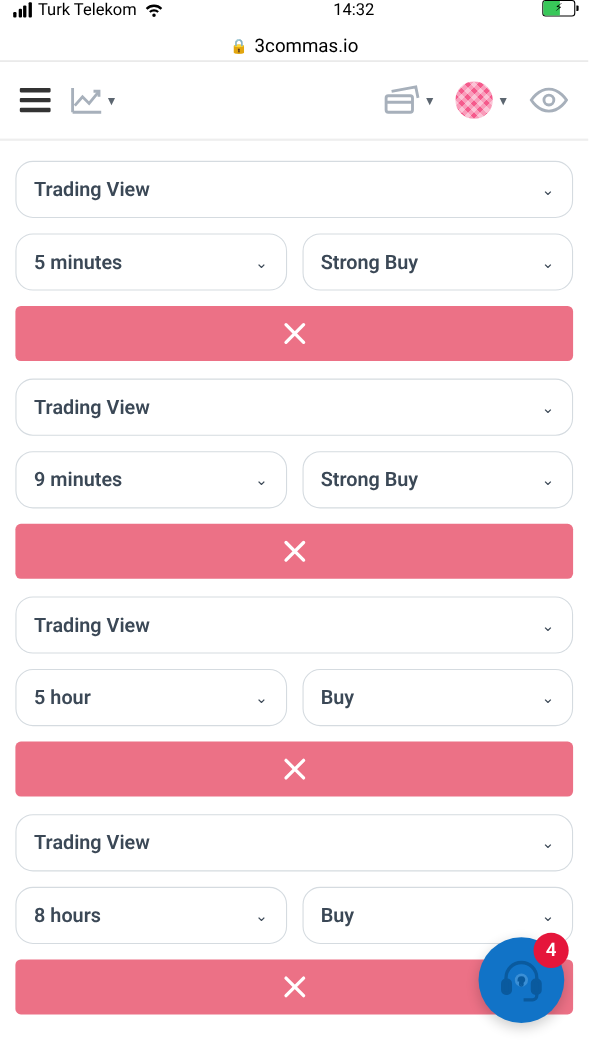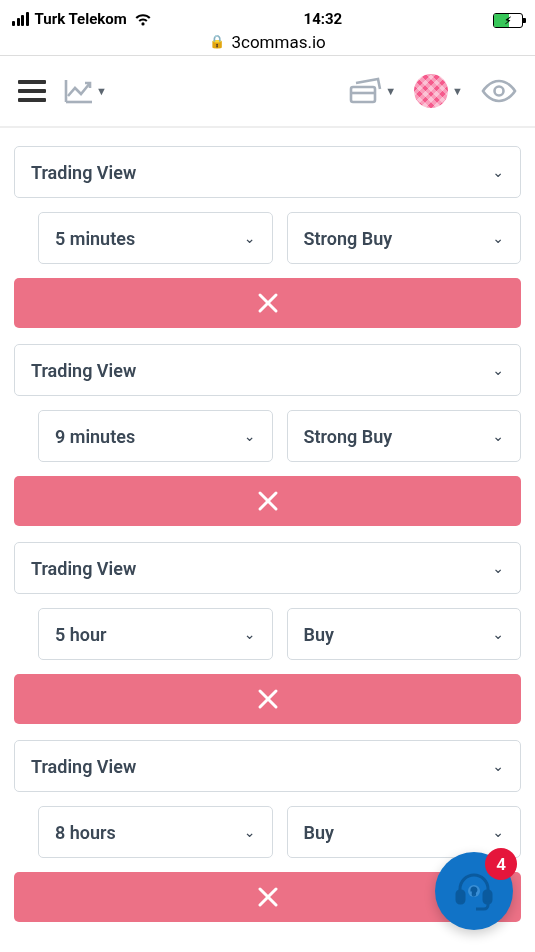--- a/index.html
+++ b/index.html
@@ -1,20 +1,20 @@
 <!DOCTYPE html>
 <html><head>
 <meta charset="utf-8">
 <style>
   * { box-sizing: border-box; margin: 0; padding: 0; }
   html, body { width: 535px; height: 952px; font-family: -apple-system, BlinkMacSystemFont, "Segoe UI", Roboto, Arial, sans-serif; background: #fff; overflow: hidden; }
   body { position: relative; }
 
   
-  .status-bar { height: 28px; display: flex; align-items: flex-end; justify-content: space-between; padding: 0 12px; font-size: 15px; font-weight: 700; color: #000; }
+  .status-bar { height: 28px; display: flex; align-items: flex-start; justify-content: space-between; padding: 0 12px; font-size: 15px; font-weight: 400; color: #000; }
   .status-left { display: flex; align-items: center; gap: 6px; }
   .status-right { display: flex; align-items: center; }
   .sig-bars { display: flex; align-items: flex-end; gap: 1.5px; }
   .sig-bars span { width: 3px; background: #000; border-radius: 1px; }
   .sig-bars span:nth-child(1){height:5px}.sig-bars span:nth-child(2){height:8px}.sig-bars span:nth-child(3){height:11px}.sig-bars span:nth-child(4){height:14px}
   .batt { width: 30px; height: 15px; border: 1.5px solid #000; border-radius: 3px; position: relative; display:flex; align-items:center; }
   .batt::after { content:""; position:absolute; right:-4px; top:4px; width:2.5px; height:5px; background:#000; border-radius:0 1px 1px 0; }
   .batt-fill { width: 55%; height: 100%; background:#38c759; border-radius:1.5px 0 0 1.5px; }
   .batt-bolt { position:absolute; left:0; right:0; text-align:center; font-size:10px; line-height:12px; color:#000; }
 
@@ -30,23 +30,23 @@
   .chart-ico { display:flex; align-items:center; gap:2px; color:#a7b0bb; }
   .caret { font-size:11px; color:#5c6670; }
   .card-ico { color:#a7b0bb; display:flex; align-items:center; gap:3px; }
   .avatar { width:34px; height:34px; border-radius:50%; background:#f55a8c; background-image: repeating-linear-gradient(45deg, rgba(255,255,255,.4) 0 4px, transparent 4px 8px), repeating-linear-gradient(-45deg, rgba(255,255,255,.4) 0 4px, transparent 4px 8px); }
   .avatar-wrap { display:flex; align-items:center; gap:4px;}
   .eye-ico { color:#a7b0bb; }
 
   
   .main { padding: 18px 14px 40px 14px; height: calc(952px - 28px - 28px - 72px); overflow-y:auto; }
   .condition-block { display:flex; flex-direction:column; gap:14px; margin-bottom:16px; }
-  .select { width:100%; height:52px; border:1px solid #d5dbe0; border-radius:5px; display:flex; align-items:center; justify-content:space-between; padding:0 16px; font-size:18px; font-weight:600; color:#3b4856; background:#fff; cursor:pointer;}
+  .select { width:100%; height:52px; border:1px solid #d5dbe0; border-radius:16px; display:flex; align-items:center; justify-content:space-between; padding:0 16px; font-size:18px; font-weight:600; color:#3b4856; background:#fff; cursor:pointer;}
   .select .chev { font-size:14px; color:#3b4856; font-weight:400;}
-  .row { display:flex; gap:14px;margin-left:24px; }
+  .row { display:flex; gap:14px; }
   .row .select { flex:1; }
   .remove-btn { width:100%; height:50px; background:#ec7186; border:none; border-radius:5px; display:flex; align-items:center; justify-content:center; cursor:pointer; }
   .remove-btn svg { stroke:#fff; }
 
   
   .fab { position:absolute; right:22px; bottom:22px; width:78px; height:78px; border-radius:50%; background:#1173c7; display:flex; align-items:center; justify-content:center; cursor:pointer; box-shadow:0 4px 12px rgba(0,0,0,.2);}
   .fab-badge { position:absolute; top:-4px; right:-4px; width:32px; height:32px; border-radius:50%; background:#e5163b; color:#fff; font-size:17px; font-weight:600; display:flex; align-items:center; justify-content:center; }
 
 </style>
 </head>

